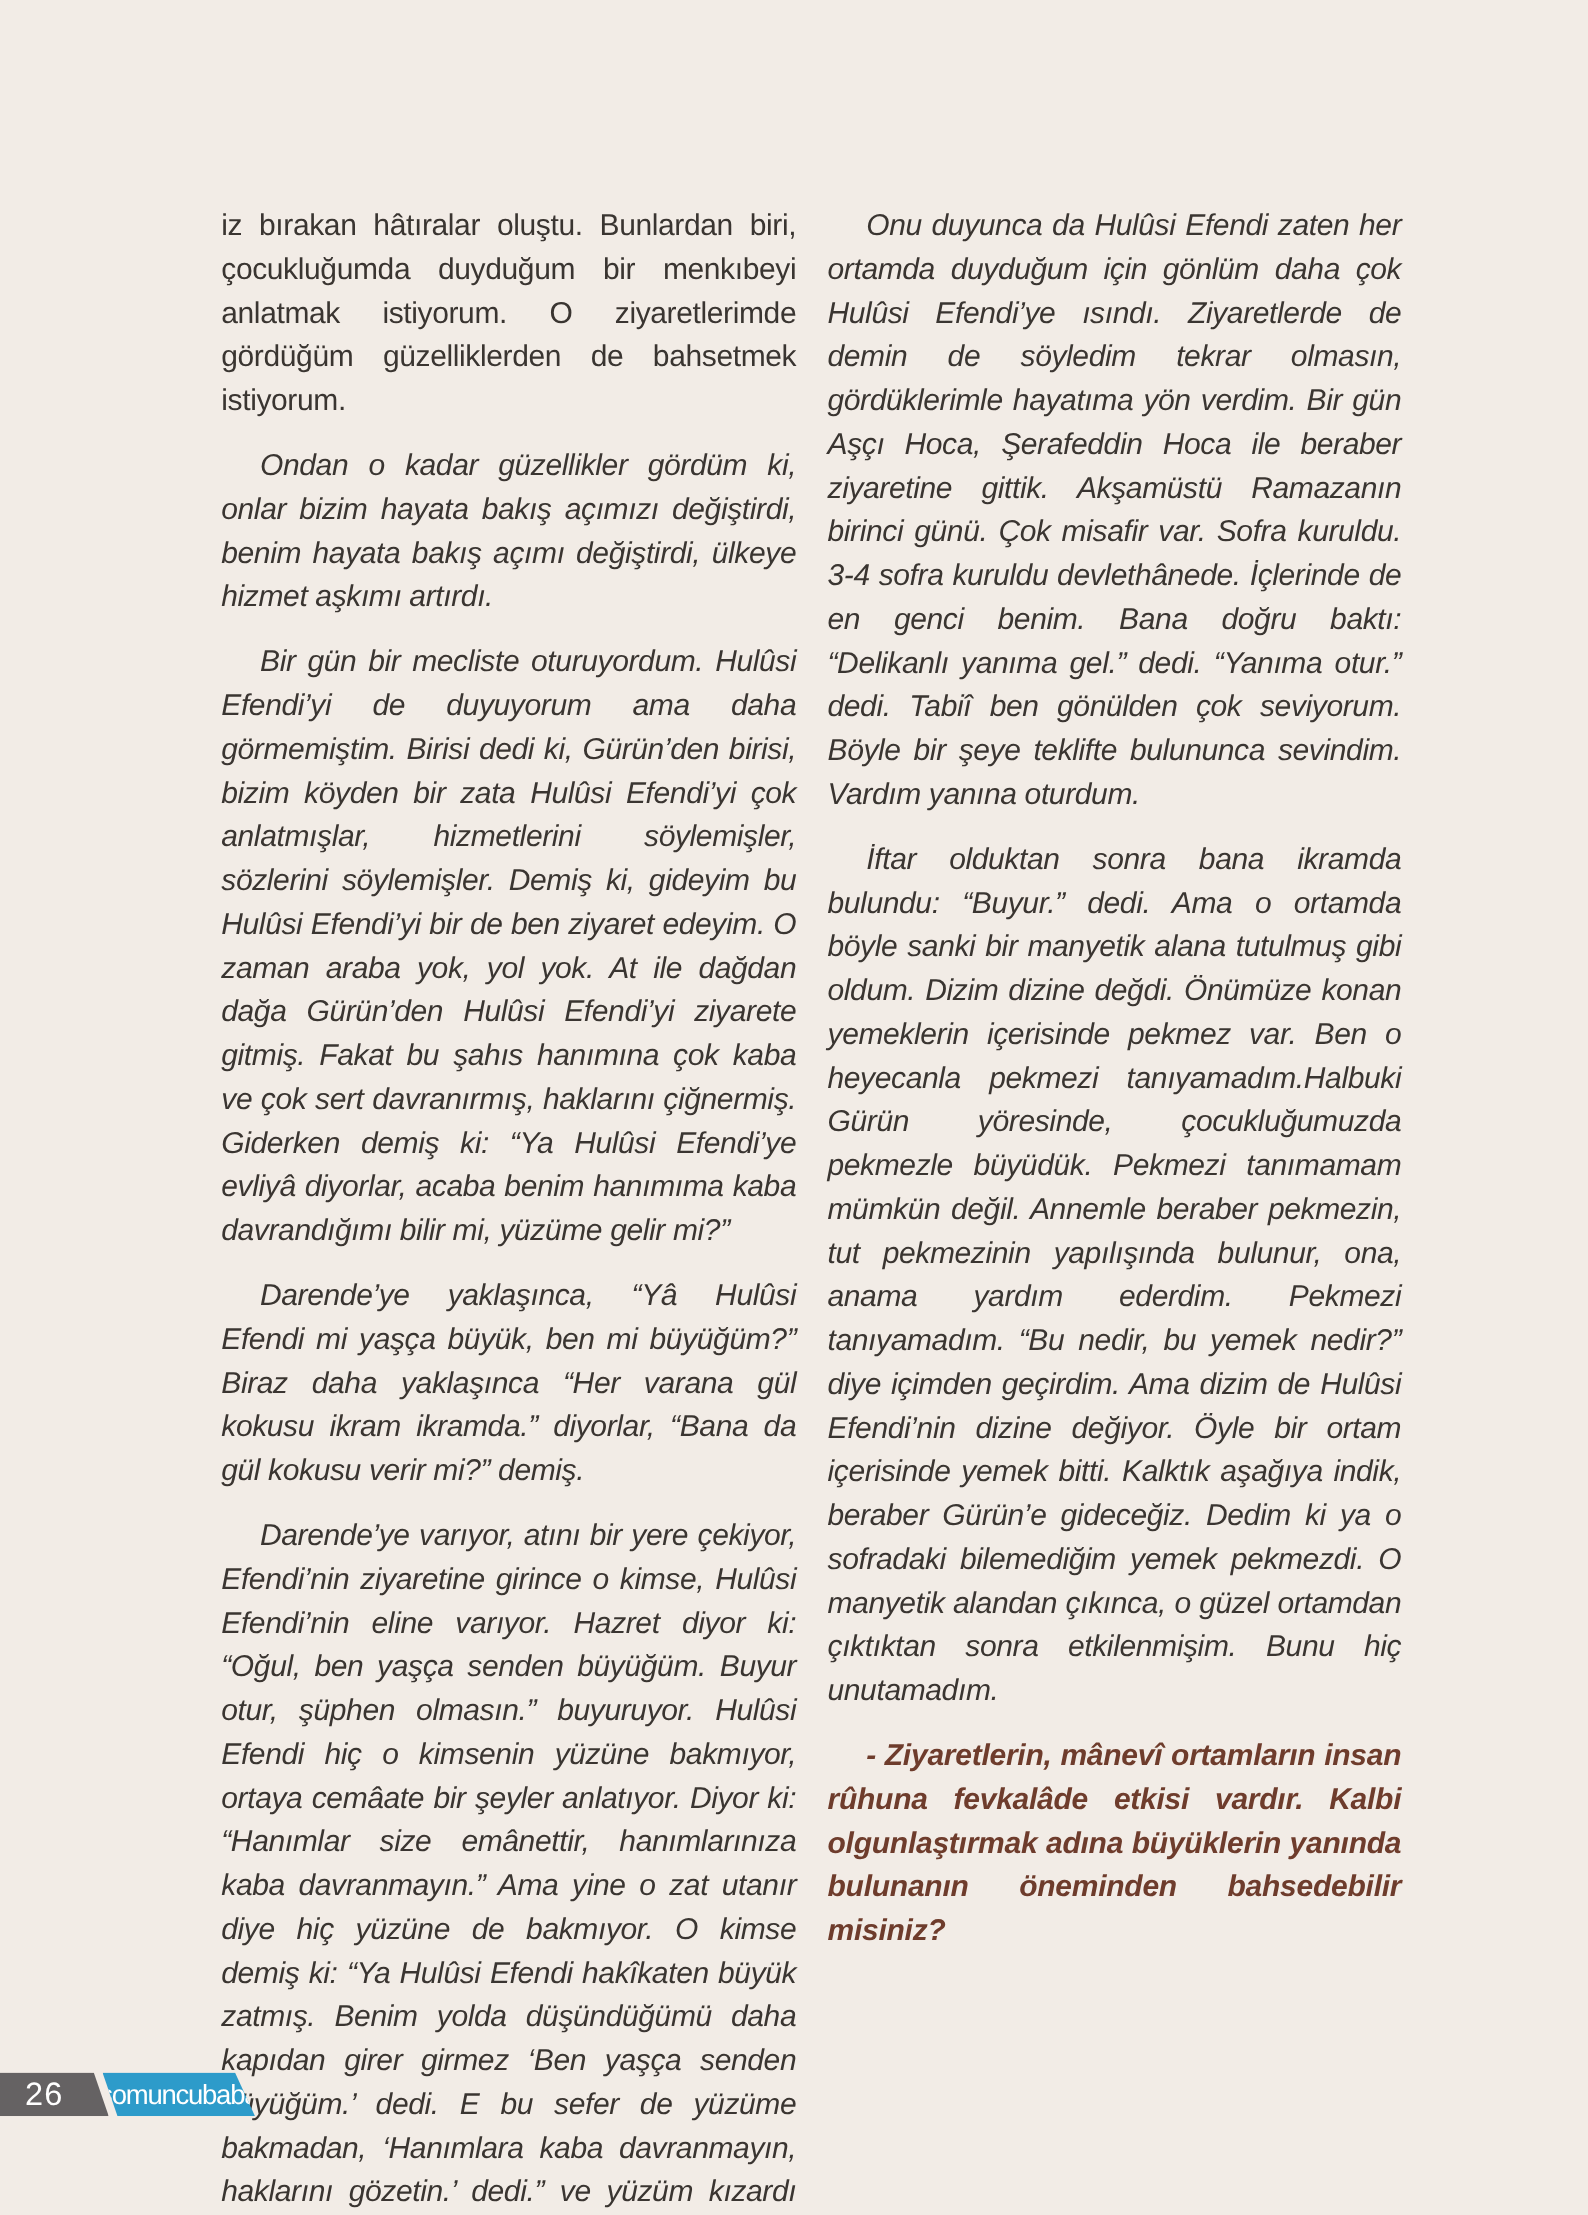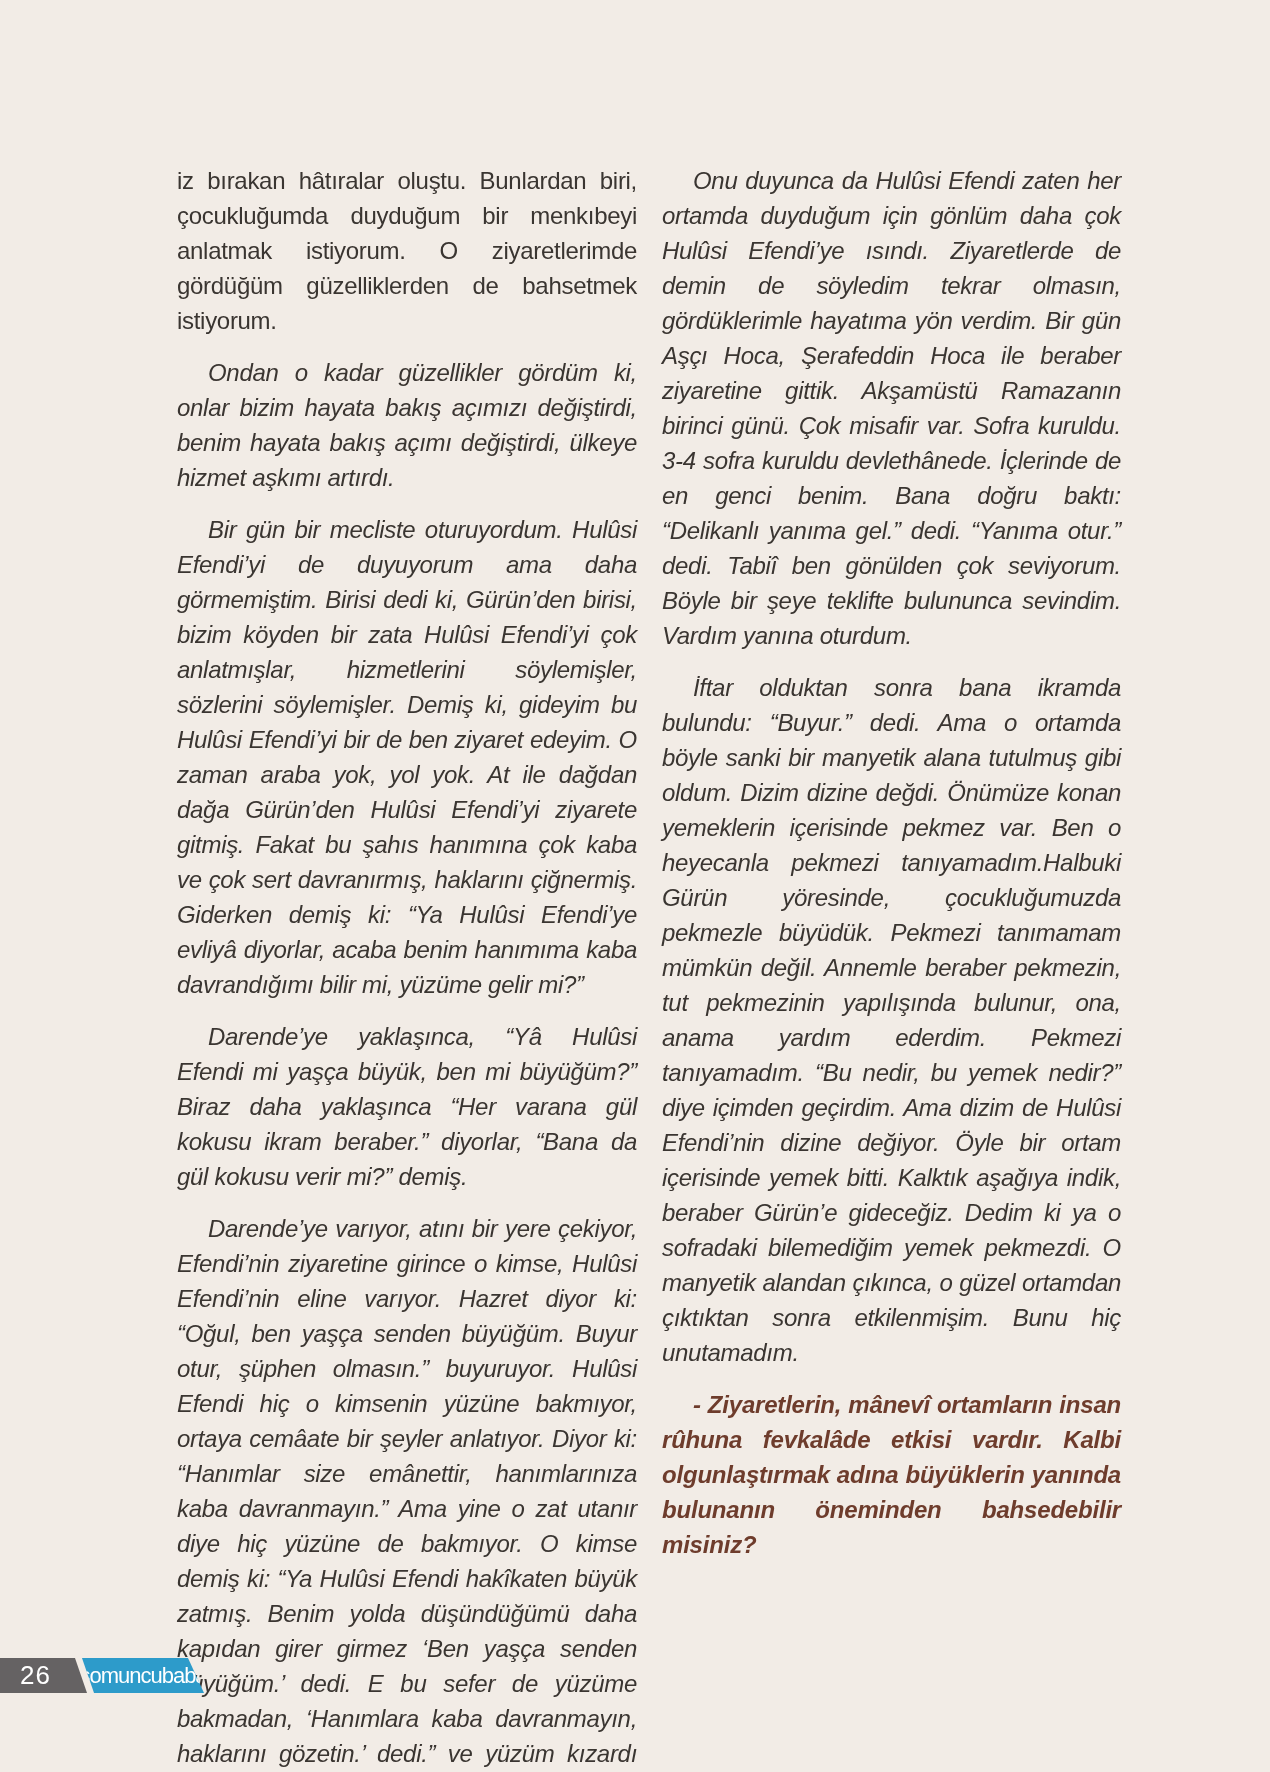--- a/index.html
+++ b/index.html
@@ -64,21 +64,21 @@
 </style>
 </head>
 <body>
 
 <div class="page">
 
   <div class="column column-left">
       <p class="para">iz bırakan hâtıralar oluştu. Bunlardan biri, çocukluğumda duyduğum bir menkıbeyi anlatmak istiyorum. O ziyaretlerimde gördüğüm güzelliklerden de bahsetmek istiyorum.</p>
       <p class="para indent">Ondan o kadar güzellikler gördüm ki, onlar bizim hayata bakış açımızı değiştirdi, benim hayata bakış açımı değiştirdi, ülkeye hizmet aşkımı artırdı.</p>
       <p class="para indent">Bir gün bir mecliste oturuyordum. Hulûsi Efendi’yi de duyuyorum ama daha görmemiştim. Birisi dedi ki, Gürün’den birisi, bizim köyden bir zata Hulûsi Efendi’yi çok anlatmışlar, hizmetlerini söylemişler, sözlerini söylemişler. Demiş ki, gideyim bu Hulûsi Efendi’yi bir de ben ziyaret edeyim. O zaman araba yok, yol yok. At ile dağdan dağa Gürün’den Hulûsi Efendi’yi ziyarete gitmiş. Fakat bu şahıs hanımına çok kaba ve çok sert davranırmış, haklarını çiğnermiş. Giderken demiş ki: “Ya Hulûsi Efendi’ye evliyâ diyorlar, acaba benim hanımıma kaba davrandığımı bilir mi, yüzüme gelir mi?”</p>
-      <p class="para indent">Darende’ye yaklaşınca, “Yâ Hulûsi Efendi mi yaşça büyük, ben mi büyüğüm?” Biraz daha yaklaşınca “Her varana gül kokusu ikram beraber.” diyorlar, “Bana da gül kokusu verir mi?” demiş.</p>
+      <p class="para indent">Darende’ye yaklaşınca, “Yâ Hulûsi Efendi mi yaşça büyük, ben mi büyüğüm?” Biraz daha yaklaşınca “Her varana gül kokusu ikram ikramda.” diyorlar, “Bana da gül kokusu verir mi?” demiş.</p>
       <p class="para indent">Darende’ye varıyor, atını bir yere çekiyor, Efendi’nin ziyaretine girince o kimse, Hulûsi Efendi’nin eline varıyor. Hazret diyor ki: “Oğul, ben yaşça senden büyüğüm. Buyur otur, şüphen olmasın.” buyuruyor. Hulûsi Efendi hiç o kimsenin yüzüne bakmıyor, ortaya cemâate bir şeyler anlatıyor. Diyor ki: “Hanımlar size emânettir, hanımlarınıza kaba davranmayın.” Ama yine o zat utanır diye hiç yüzüne de bakmıyor. O kimse demiş ki: “Ya Hulûsi Efendi hakîkaten büyük zatmış. Benim yolda düşündüğümü daha kapıdan girer girmez ‘Ben yaşça senden büyüğüm.’ dedi. E bu sefer de yüzüme bakmadan, ‘Hanımlara kaba davranmayın, haklarını gözetin.’ dedi.” ve yüzüm kızardı evdeki kabalığımdan dolayı.</p>
     </div>
 
   <div class="column column-right">
       <p class="para indent">Onu duyunca da Hulûsi Efendi zaten her ortamda duyduğum için gönlüm daha çok Hulûsi Efendi’ye ısındı. Ziyaretlerde de demin de söyledim tekrar olmasın, gördüklerimle hayatıma yön verdim. Bir gün Aşçı Hoca, Şerafeddin Hoca ile beraber ziyaretine gittik. Akşamüstü Ramazanın birinci günü. Çok misafir var. Sofra kuruldu. 3-4 sofra kuruldu devlethânede. İçlerinde de en genci benim. Bana doğru baktı: “Delikanlı yanıma gel.” dedi. “Yanıma otur.” dedi. Tabiî ben gönülden çok seviyorum. Böyle bir şeye teklifte bulununca sevindim. Vardım yanına oturdum.</p>
       <p class="para indent">İftar olduktan sonra bana ikramda bulundu: “Buyur.” dedi. Ama o ortamda böyle sanki bir manyetik alana tutulmuş gibi oldum. Dizim dizine değdi. Önümüze konan yemeklerin içerisinde pekmez var. Ben o heyecanla pekmezi tanıyamadım.Halbuki Gürün yöresinde, çocukluğumuzda pekmezle büyüdük. Pekmezi tanımamam mümkün değil. Annemle beraber pekmezin, tut pekmezinin yapılışında bulunur, ona, anama yardım ederdim. Pekmezi tanıyamadım. “Bu nedir, bu yemek nedir?” diye içimden geçirdim. Ama dizim de Hulûsi Efendi’nin dizine değiyor. Öyle bir ortam içerisinde yemek bitti. Kalktık aşağıya indik, beraber Gürün’e gideceğiz. Dedim ki ya o sofradaki bilemediğim yemek pekmezdi. O manyetik alandan çıkınca, o güzel ortamdan çıktıktan sonra etkilenmişim. Bunu hiç unutamadım.</p>
       <p class="para indent question">- Ziyaretlerin, mânevî ortamların insan rûhuna fevkalâde etkisi vardır. Kalbi olgunlaştırmak adına büyüklerin yanında bulunanın öneminden bahsedebilir misiniz?</p>
     </div>
 
   <div class="footer">

